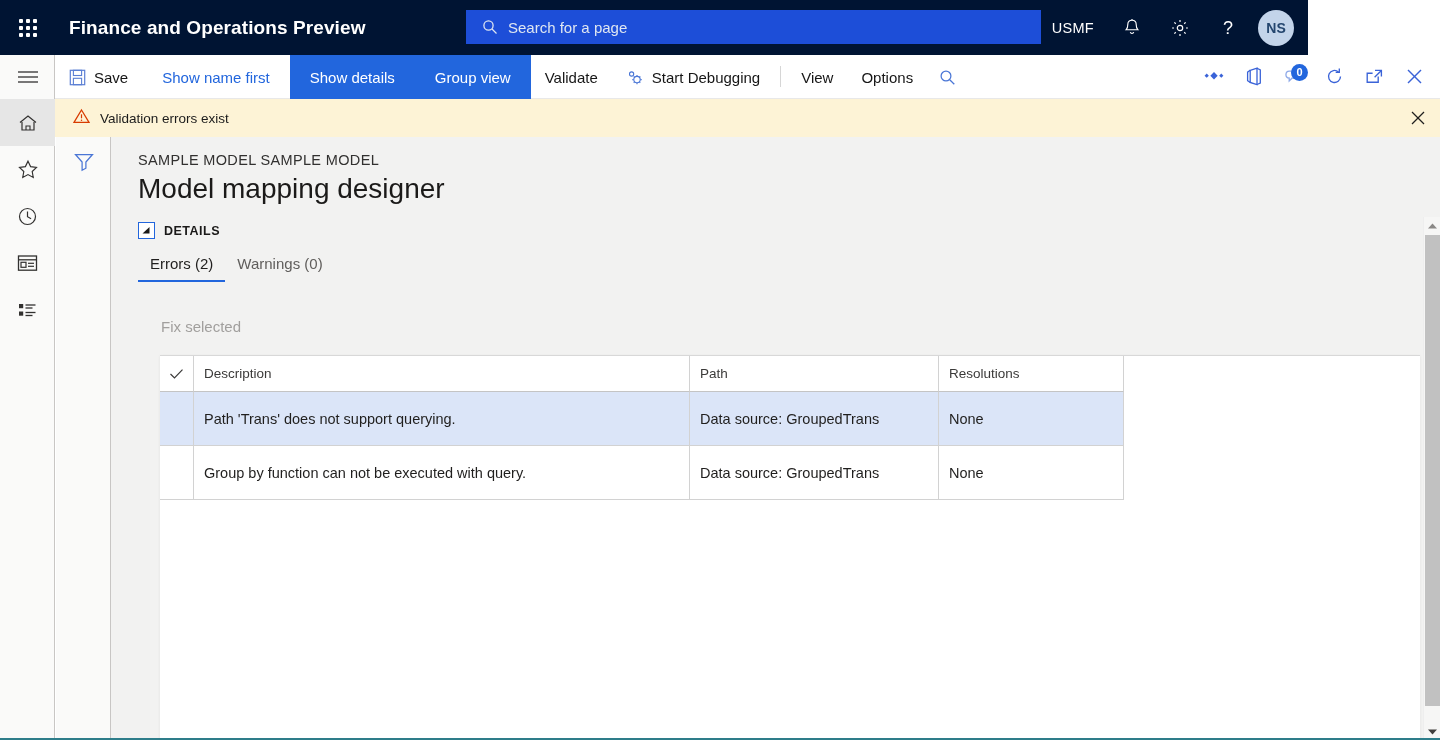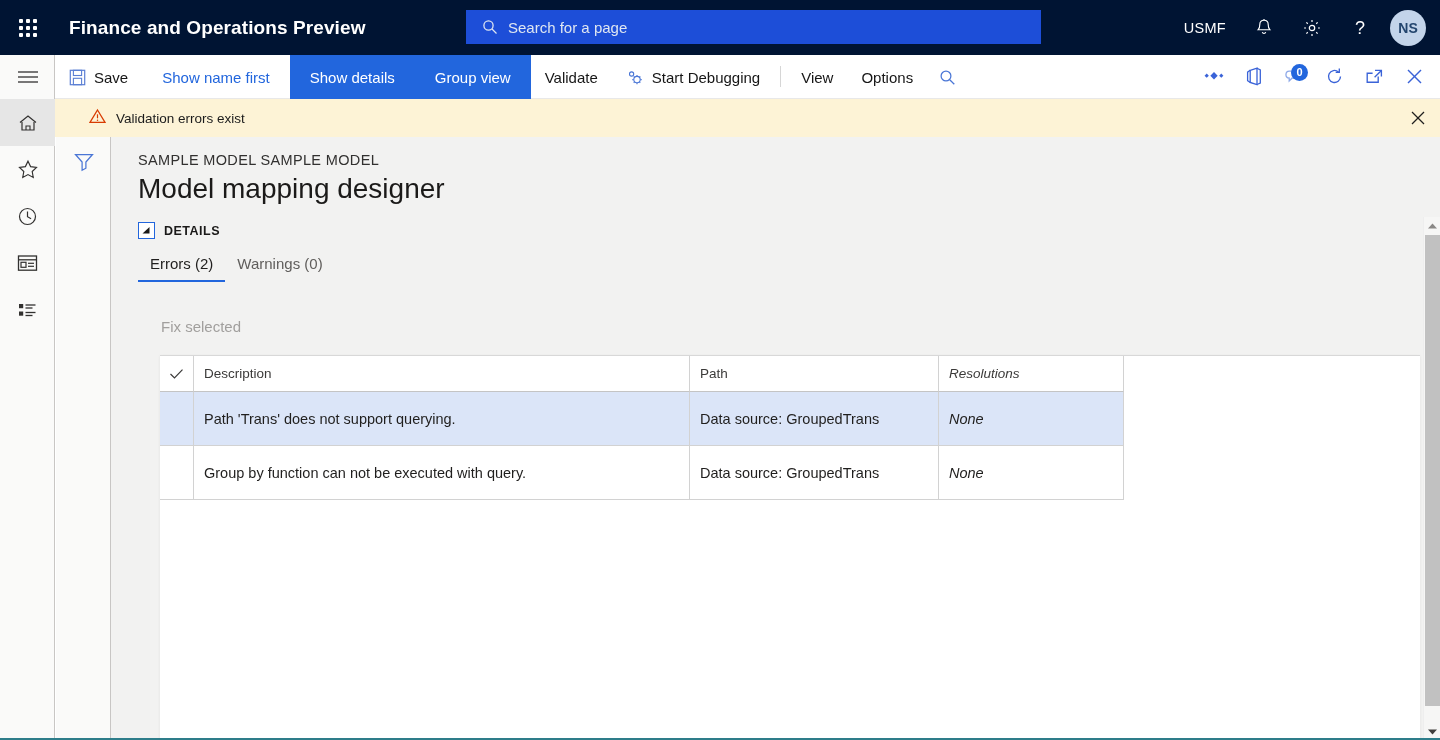--- a/index.html
+++ b/index.html
@@ -6,21 +6,21 @@
   html, body {
     width: 1440px; height: 740px;
     font-family: "Liberation Sans", sans-serif;
     background: #ffffff;
     overflow: hidden;
   }
   #app { position: relative; width: 1440px; height: 740px; background:#fff; }
 
   
   .topbar {
-    position: absolute; top:0; left:0; width:1440px; height:55px;
+    position: absolute; top:0; left:0; width:1308px; height:55px;
     background: #001433;
     display:flex; align-items:center;
   }
   .waffle {
     width:55px; height:55px; display:flex; align-items:center; justify-content:center;
     cursor:pointer;
   }
   .waffle-grid { display:grid; grid-template-columns: repeat(3, 4px); grid-gap:3px; }
   .waffle-grid i { width:4px; height:4px; background:#ffffff; border-radius:1px; display:block; }
   .app-title {
@@ -87,21 +87,21 @@
   .badge {
     position:absolute; top:9px; right:6px; min-width:17px; height:17px;
     border-radius:50%; background:#2266dd; color:#fff; font-size:11px;
     display:flex; align-items:center; justify-content:center; font-weight:bold;
     padding:0 2px;
   }
 
   
   .msgbar {
     position:absolute; left:55px; top:99px; width:1385px; height:38px;
-    background:#fdf3d6; display:flex; align-items:center; padding-left:34px;
+    background:#fdf3d6; display:flex; align-items:center; padding-left:18px;
   }
   .msgbar .txt { font-size:13.5px; color:#1b1b1b; margin-left:10px; }
   .msgbar .closer {
     position:absolute; right:0; top:0; width:44px; height:38px;
     display:flex; align-items:center; justify-content:center; cursor:pointer;
   }
 
   
   .filterrail {
     position:absolute; left:56px; top:137px; width:55px; height:603px;
@@ -157,21 +157,21 @@
   }
   .gcell {
     display:flex; align-items:center; padding:0 10px;
     font-size:14.5px; color:#201f1e;
     border-right:1px solid #d2d2d2;
     overflow:hidden; white-space:nowrap;text-align:right;
   }
   .c-check { width:34px; justify-content:center; padding:0; flex:0 0 34px; }
   .c-desc  { width:496px; flex:0 0 496px; }
   .c-path  { width:249px; flex:0 0 249px; }
-  .c-res   { width:185px; flex:0 0 185px;font-style:italic; }
+  .c-res   { width:185px; flex:0 0 185px; }
   .grid-body .gcell { height:54px; border-bottom:1px solid #d2d2d2; }
   .grid-body .grid-row.selected .gcell { background:#dbe5f8; }
   .grid-body .grid-row.selected .c-check { background:#dbe5f8; }
 
   
   .vscroll {
     position:absolute; right:0; top:80px; width:17px; height:523px;
     background:#f6f6f5; border-left:1px solid #eee;
   }
   .vscroll .arrow {

